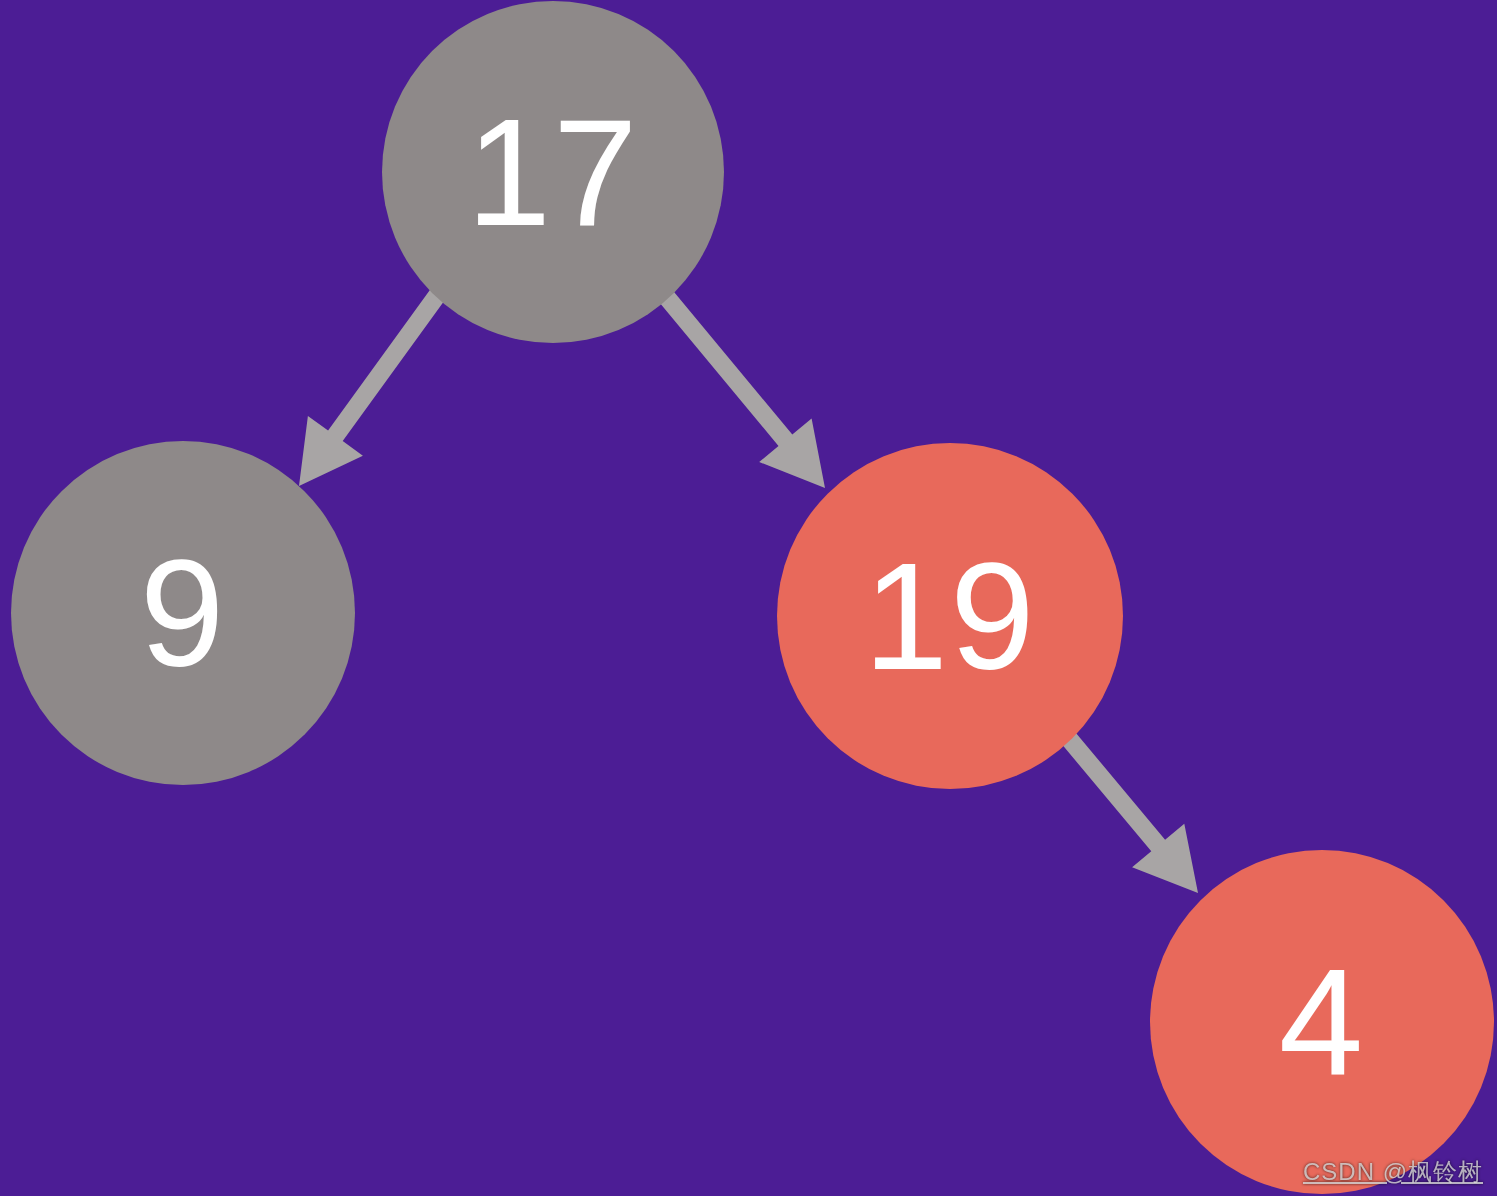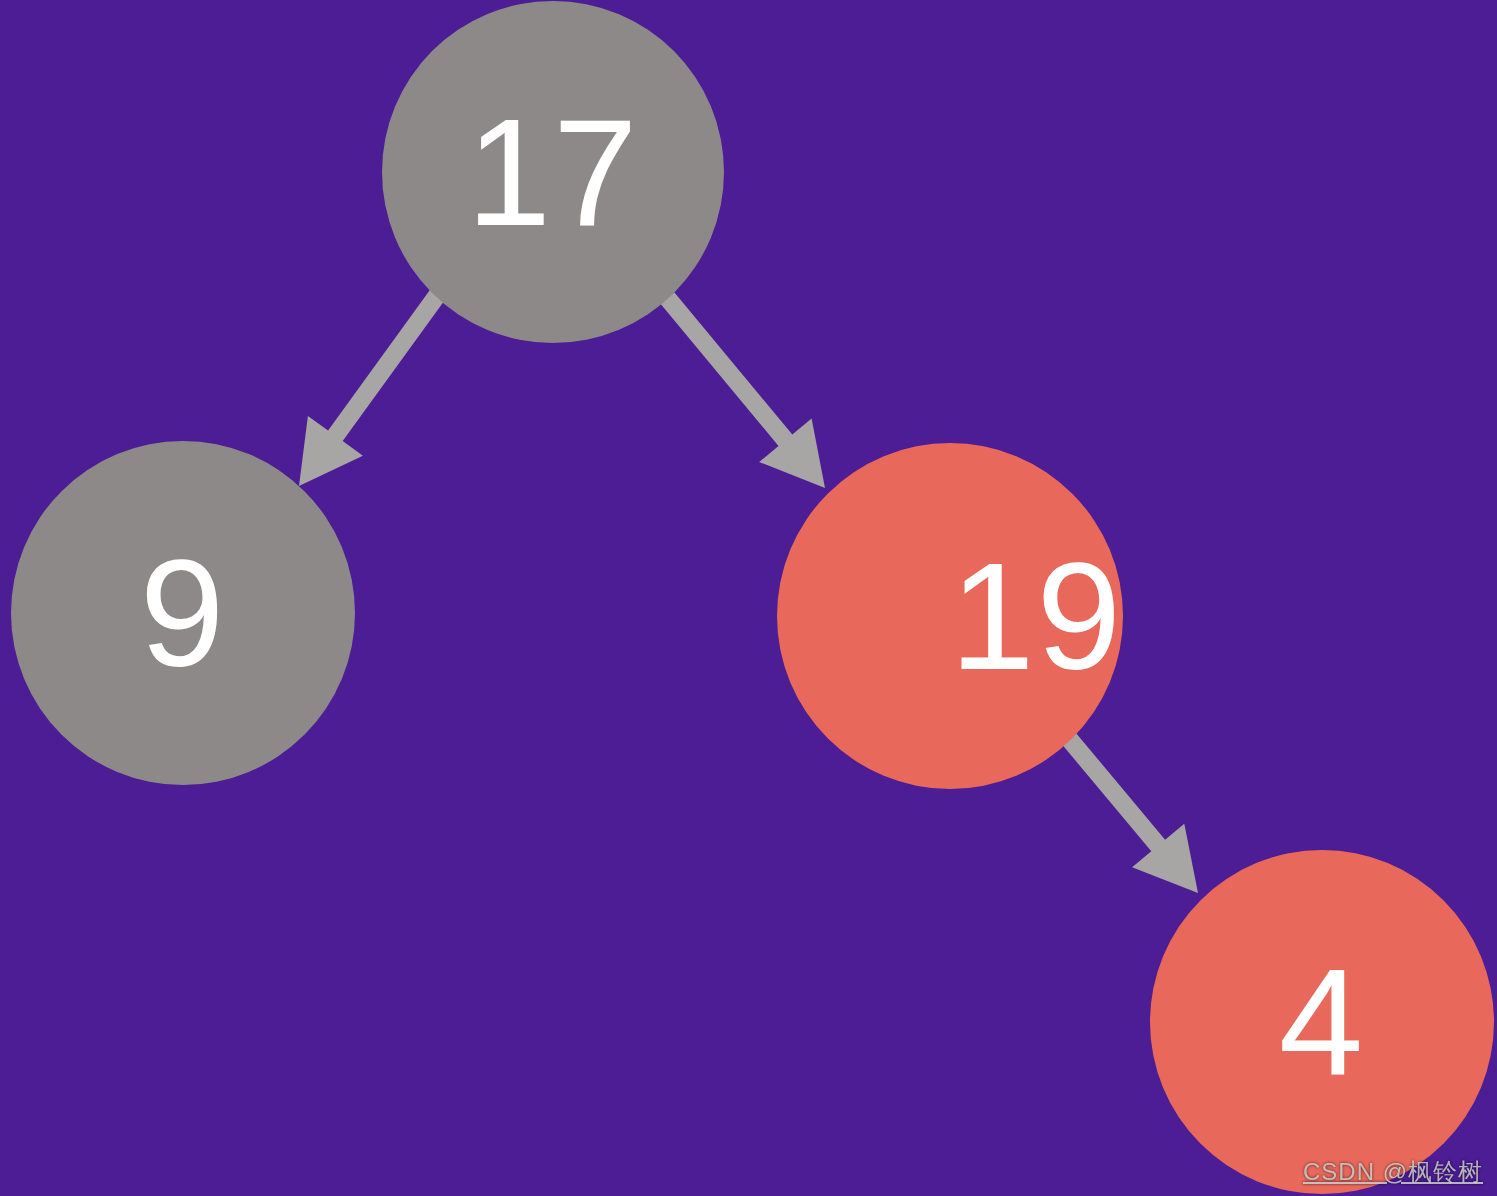--- a/index.html
+++ b/index.html
@@ -37,21 +37,21 @@
     font-size: 152px;
     line-height: 1;
     letter-spacing: 2px;
     user-select: none;
   }
   .node-gray { background: #8E8989; }
   .node-red  { background: #E8695B; }
 
   .node-17 { left: 382px; top: 1px;   width: 342px; height: 342px; }
   .node-9  { left: 11px;  top: 441px; width: 344px; height: 344px; }
-  .node-19 { left: 777px; top: 443px; width: 346px; height: 346px; justify-content: flex-end; }
+  .node-19 { left: 777px; top: 443px; width: 346px; height: 346px; }
   .node-4  { left: 1150px; top: 850px; width: 344px; height: 344px; }
 
   .watermark {
     position: absolute;
     right: 14px;
     bottom: 8px;
     font-size: 24px;
     color: rgba(222, 222, 222, 0.78);
     text-shadow: 0 0 3px rgba(0, 0, 0, 0.7);
     letter-spacing: 1px;

